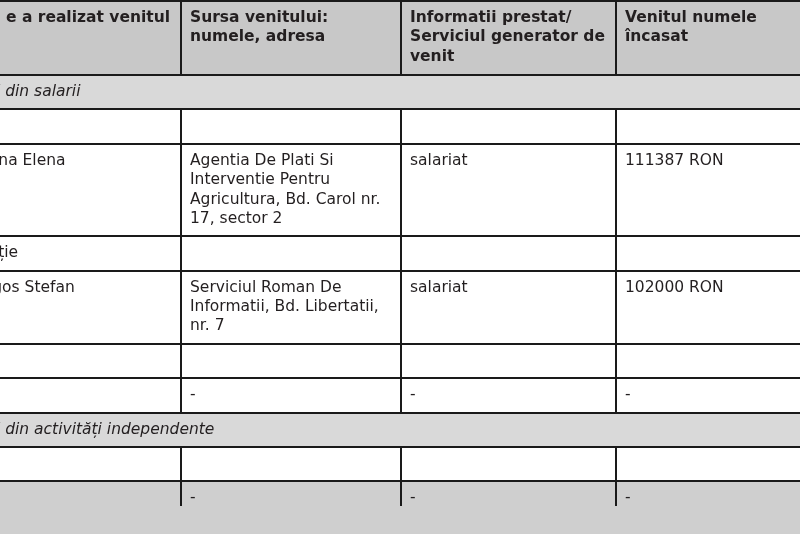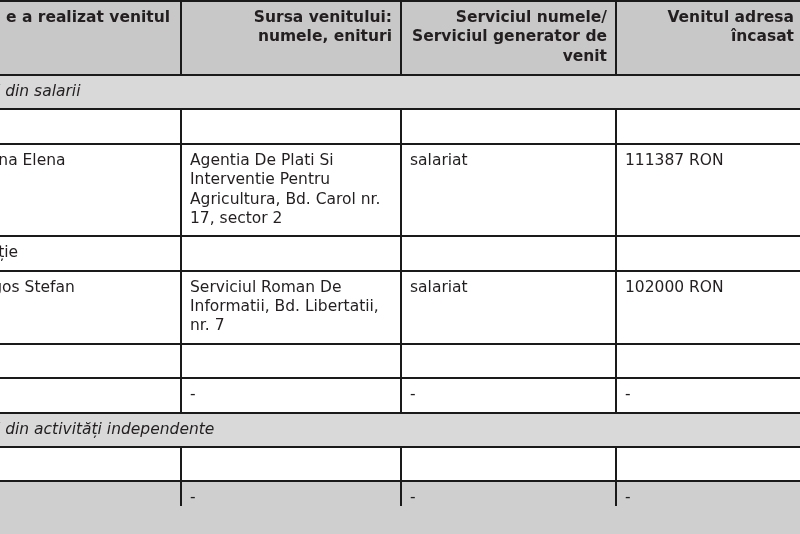--- a/index.html
+++ b/index.html
@@ -42,21 +42,21 @@
   table.decl td {
     border: 2px solid #1a1a1a;
     vertical-align: top;
     padding: 6px 8px 7px 8px;
     font-size: 15.5px;
     line-height: 1.25;
     color: #231f20;
   }
   thead th {
     background: #c8c8c8;
-    text-align: right;
+    text-align: left;
     font-weight: bold;
     font-size: 16px;
     line-height: 1.22;
     vertical-align: middle;
     padding: 9px 6px 10px 6px;
     height: 74px;
     box-sizing: border-box;
   }
   thead th.h1 {
     text-align: right;
@@ -115,29 +115,29 @@
           <col class="c3">
           <col class="c4">
       </colgroup>
       <thead>
         <tr>
           <th class="h1">
             <span>e a realizat venitul</span>
           </th>
           <th>
             <span>Sursa venitului:</span><br>
-            <span>numele, enituri</span>
+            <span>numele, adresa</span>
           </th>
           <th>
-            <span>Serviciul numele/</span><br>
+            <span>Informatii prestat/</span><br>
             <span>Serviciul generator de</span><br>
             <span>venit</span>
           </th>
           <th>
-            <span>Venitul adresa</span><br>
+            <span>Venitul numele</span><br>
             <span>încasat</span>
           </th>
         </tr>
       </thead>
       <tbody>
 
         <tr class="section">
           <td colspan="4">enituri din salarii</td>
         </tr>
 

